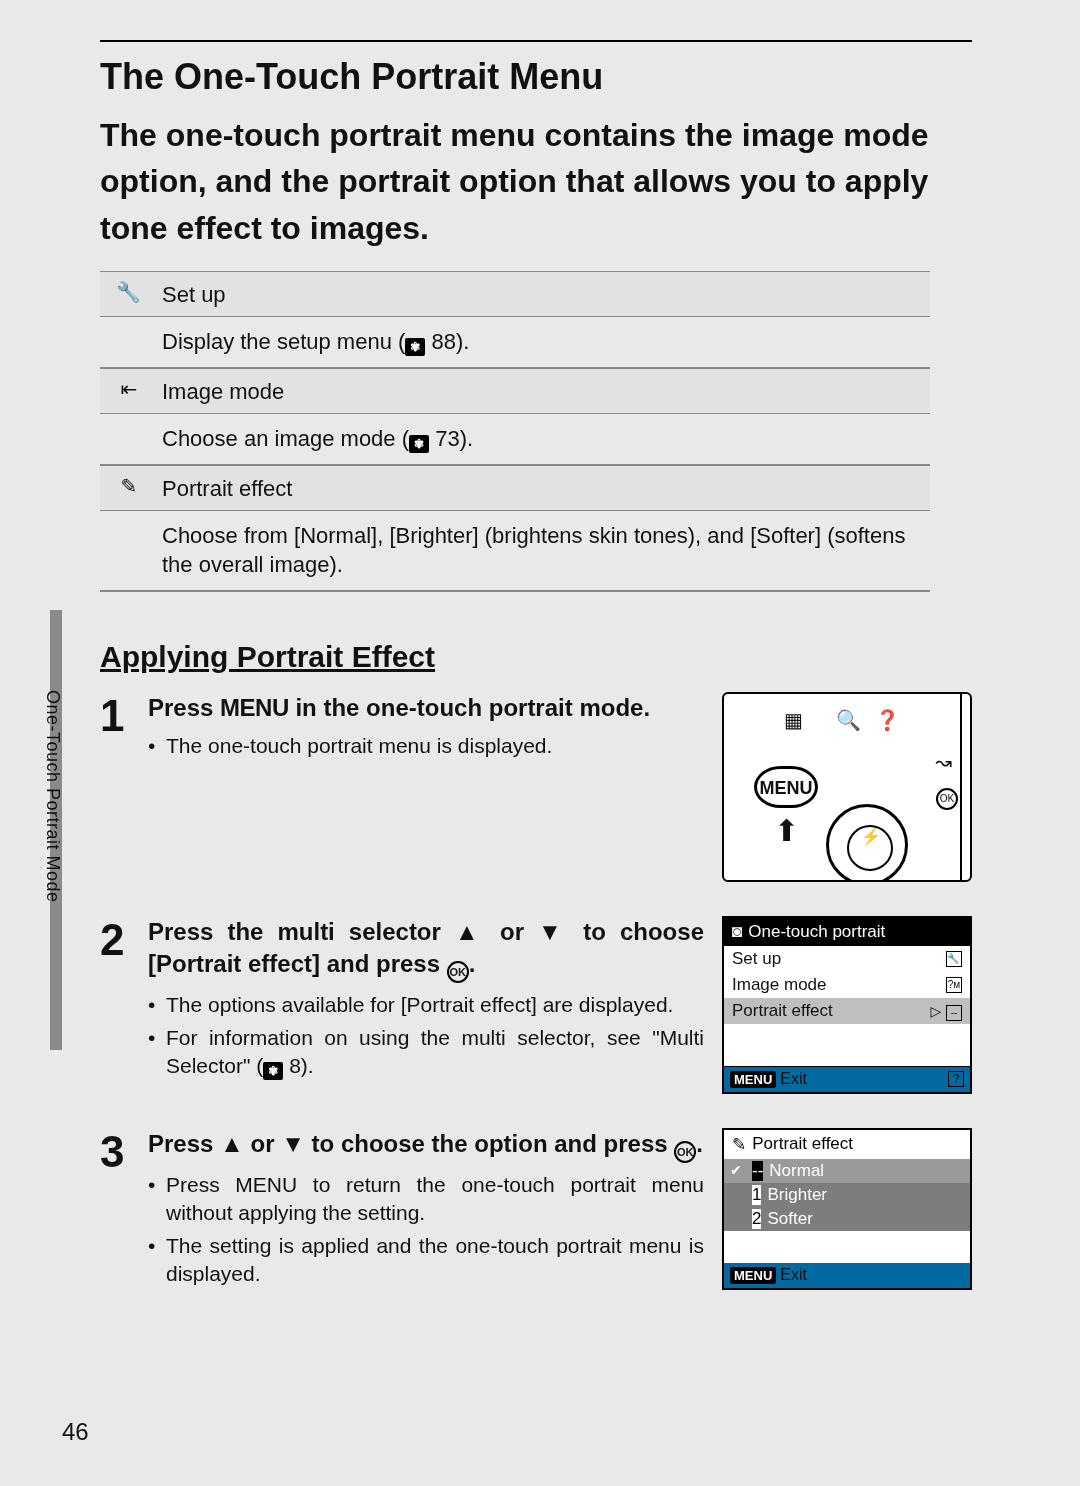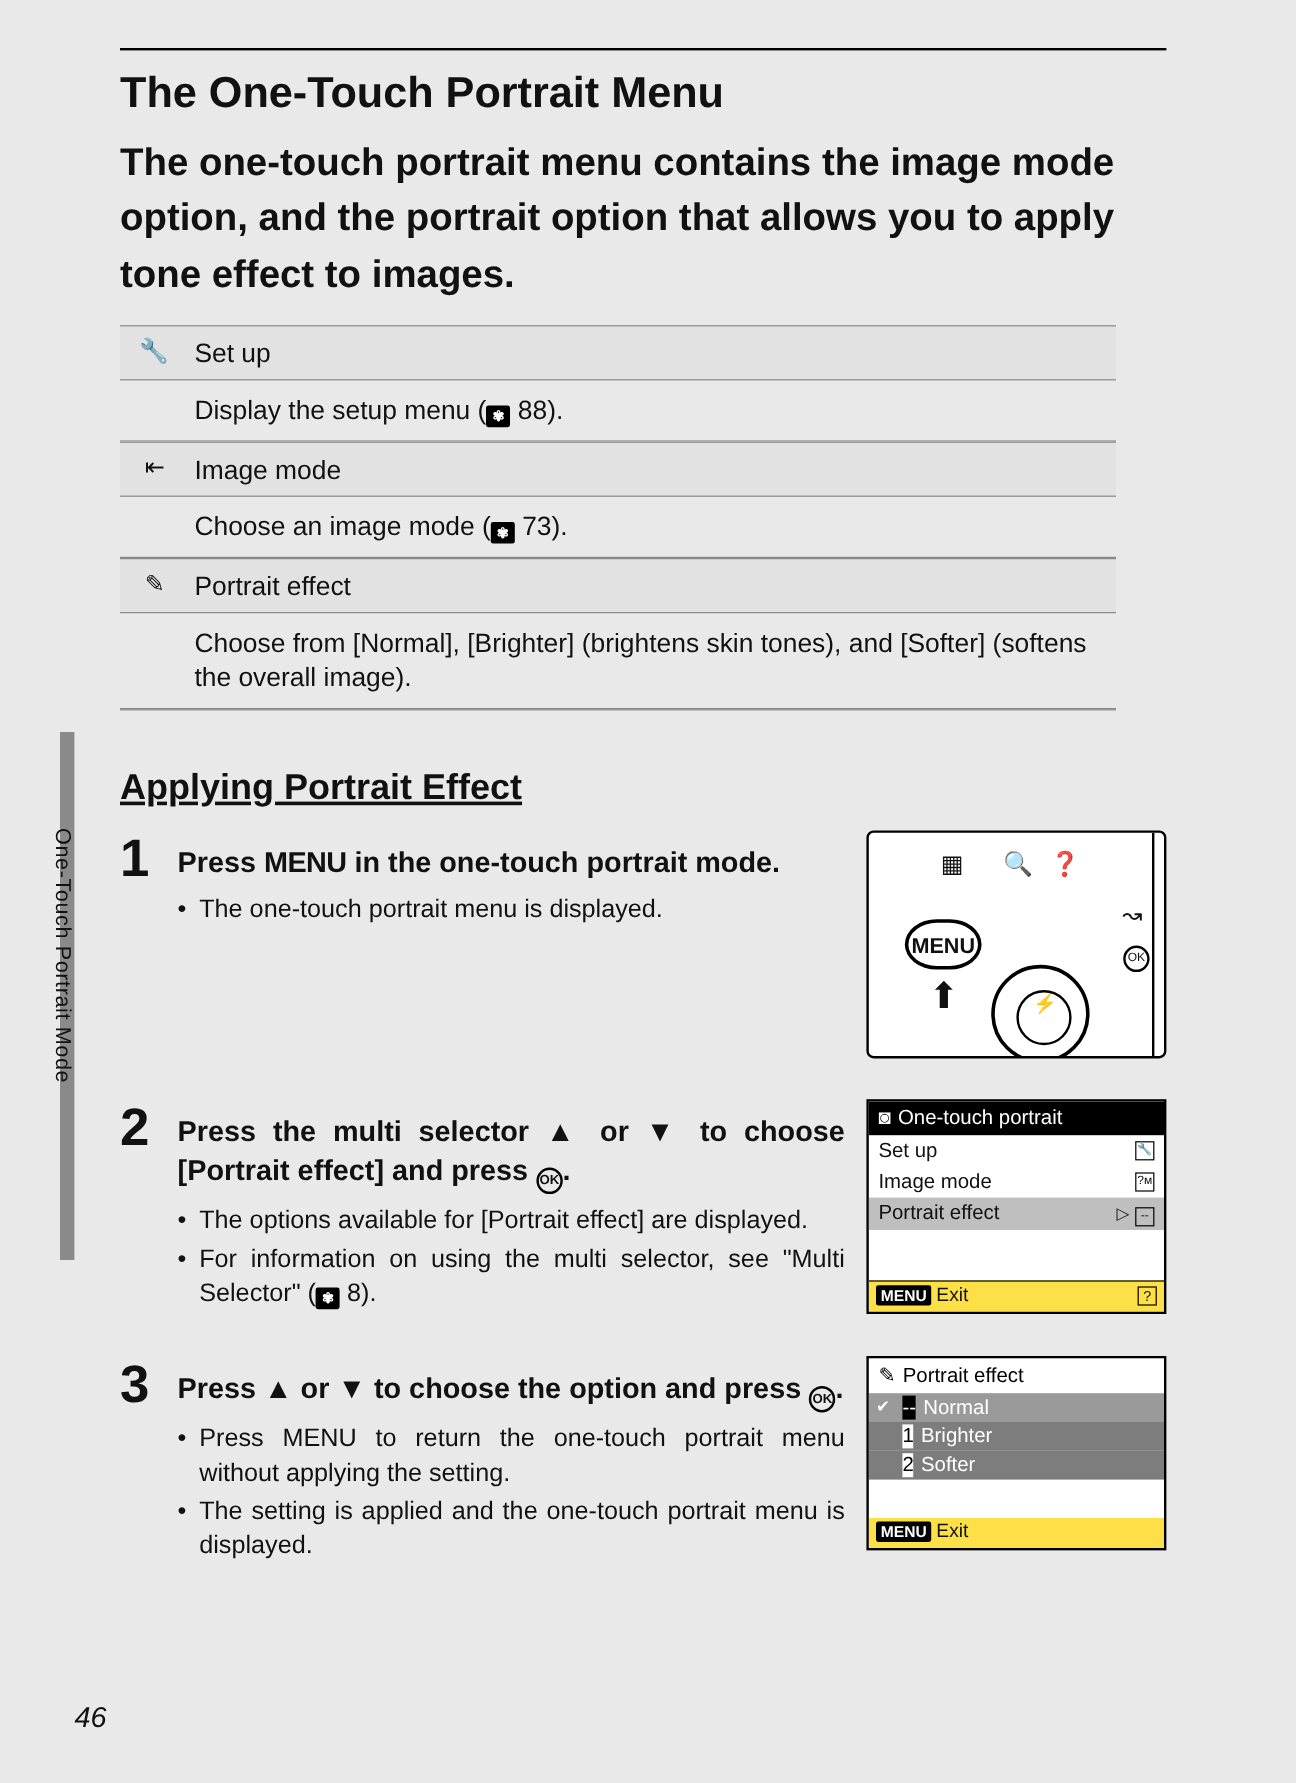--- a/index.html
+++ b/index.html
@@ -52,21 +52,20 @@
     top: 690px;
     font-size: 18px;
     writing-mode: vertical-rl;
     letter-spacing: 0.5px;
   }
   .pagenum {
     position: absolute;
     left: 62px;
     bottom: 40px;
     font-size: 24px;
-    font-style: italic;
   }
 
   
   .opt-table { width: 830px; margin-top: 20px; }
   .opt-table .row-head, .opt-table .row-body { display: flex; }
   .opt-table .row-head {
     background: #e2e2e2;
     border-top: 1px solid #888;
     border-bottom: 1px solid #888;
   }
@@ -80,21 +79,21 @@
   
   .step { display: flex; margin-top: 14px; }
   .step + .step { margin-top: 34px; }
   .step .num {
     font-size: 44px;
     font-weight: 700;
     width: 48px;
     line-height: 1;
     padding-top: 2px;
   }
-  .step .content { flex: 1; padding-right: 18px; margin-top: 12px; }
+  .step .content { flex: 1; padding-right: 18px; }
   .step .title {
     font-size: 24px;
     font-weight: 600;
     line-height: 1.35;
     text-align: justify;
   }
   .step .title .menu-word {
     font-family: Arial, sans-serif;
     font-weight: 700;
     font-stretch: condensed;
@@ -208,21 +207,21 @@
   .lcd .menurow .sel-caret {
     font-size: 14px;
   }
   .lcd .menurow .sq {
     width: 16px; height: 16px; border: 1.5px solid #000; display: inline-block;
     font-size: 10px; text-align: center; line-height: 14px;
   }
   .lcd .spacer { height: 42px; }
   .lcd .footer {
     border-top: 1px solid #000;
-    background: #fde047;
+    background: #0369a1;
     font-size: 16px;
     padding: 3px 6px 4px 6px;
     display: flex; justify-content: space-between; align-items: center;
   }
   .lcd .footer .menu-badge {
     background: #000; color: #fff;
     font-size: 13px; font-weight: 700;
     padding: 1px 4px; border-radius: 2px;
     margin-right: 4px;
     font-family: Arial;

